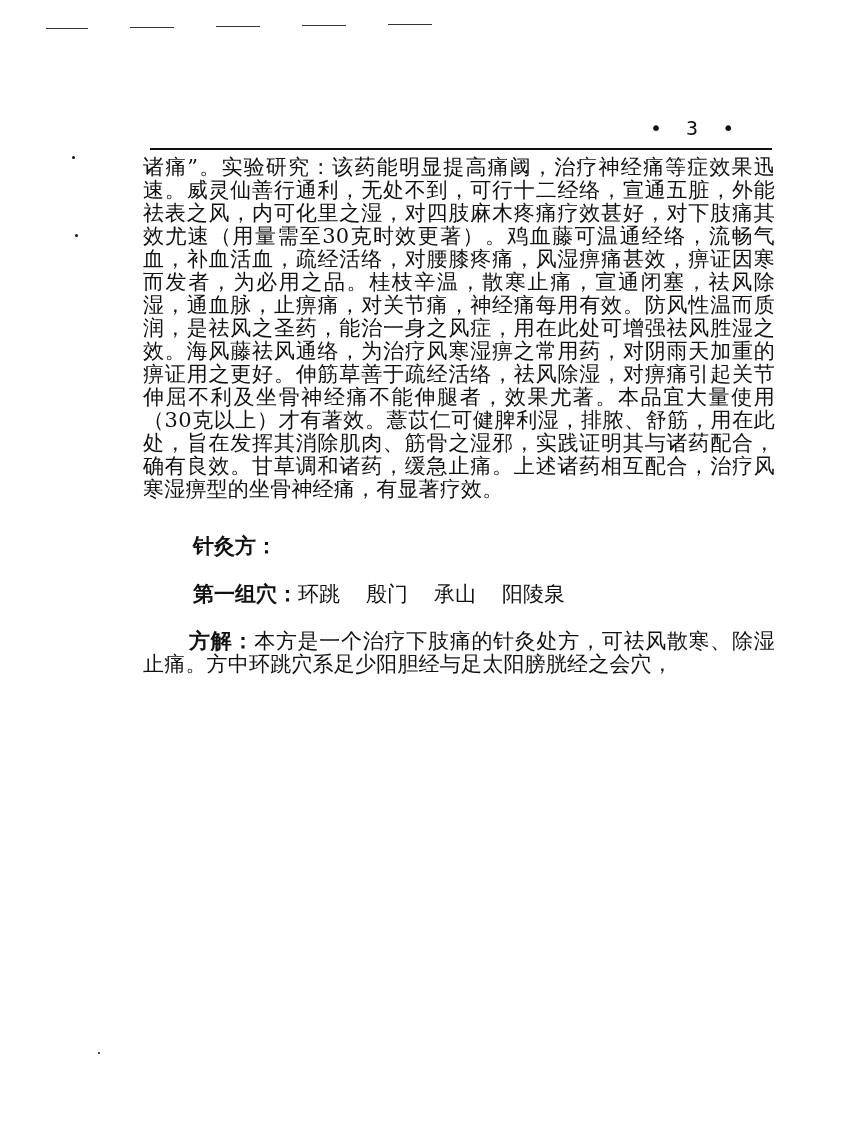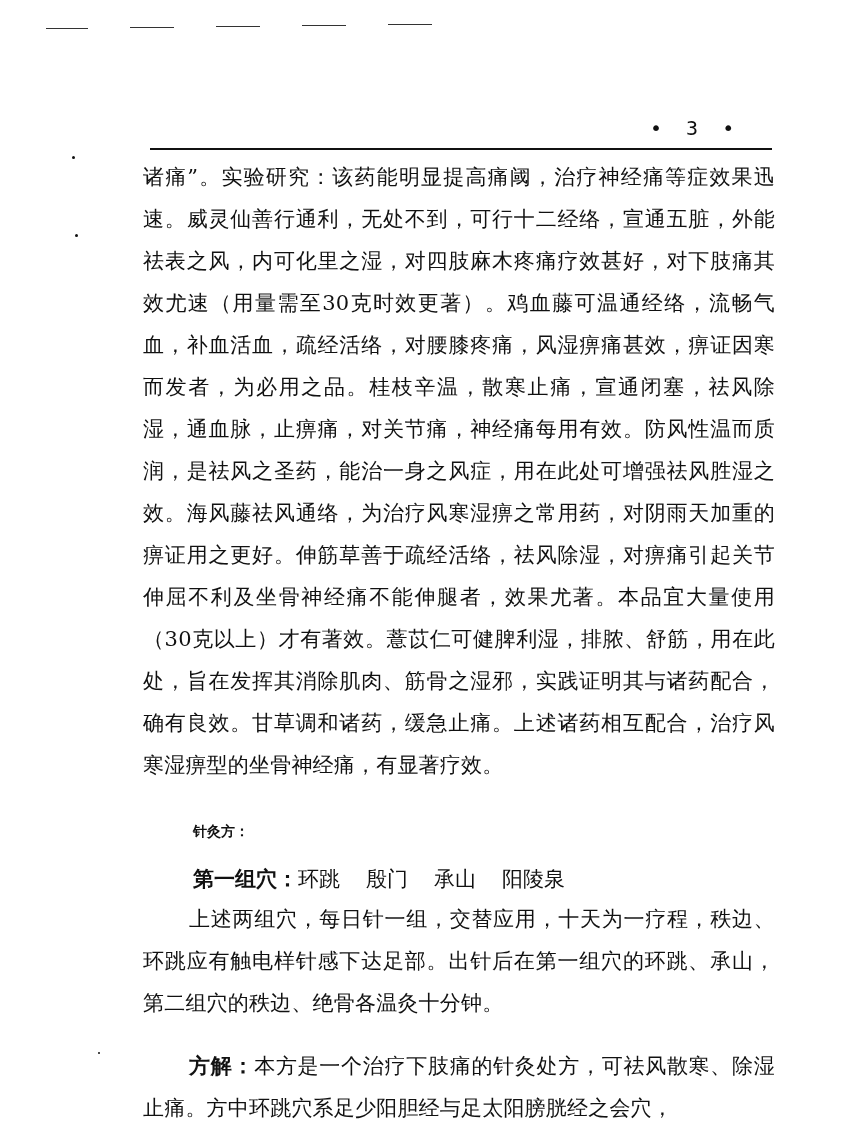--- a/index.html
+++ b/index.html
@@ -45,29 +45,29 @@
       border-radius: 50%;
     }
     .body-text {
       position: absolute;
       left: 143px;
       top: 156px;
       width: 632px;
     }
     .para {
       font-size: 21px;
-      line-height: 42px;
+      line-height: 23px;
       margin: 0;
       text-align: justify;
       text-justify: inter-character;
       letter-spacing: 0.2px;
     }
     .para.indent { text-indent: 46px; }
     .heading {
-      font-size: 14px;
+      font-size: 21px;
       font-weight: bold;
       margin: 30px 0 16px 50px;
       line-height: 30px;
     }
     .point-group {
       margin: 18px 0 4px 50px;
       font-size: 21px;
       line-height: 30px;
     }
     .point-row { display: flex; white-space: nowrap; }
@@ -101,16 +101,15 @@
   <div class="point-group">
     <div class="point-row">
       <span class="label">第一组穴：</span>
       <span class="pt">环跳</span>
       <span class="pt">殷门</span>
       <span class="pt">承山</span>
       <span class="pt">阳陵泉</span>
     </div>
   </div>
 
-  <p class="para indent after-groups">上述两组穴，每日针一组，交替应用，十天为一疗程，秩边、环跳应有触电样针感下达足部。出针后在第一组穴的环跳、承山，第二组穴的秩边、绝骨各温灸十分钟。</p>
 
   <p class="para indent explain"><span class="annot-label">方解：</span><span>本方是一个治疗下肢痛的针灸处方，可祛风散寒、除湿止痛。方中环跳穴系足少阳胆经与足太阳膀胱经之会穴，</span></p>
 </div>
 
 </body></html>

